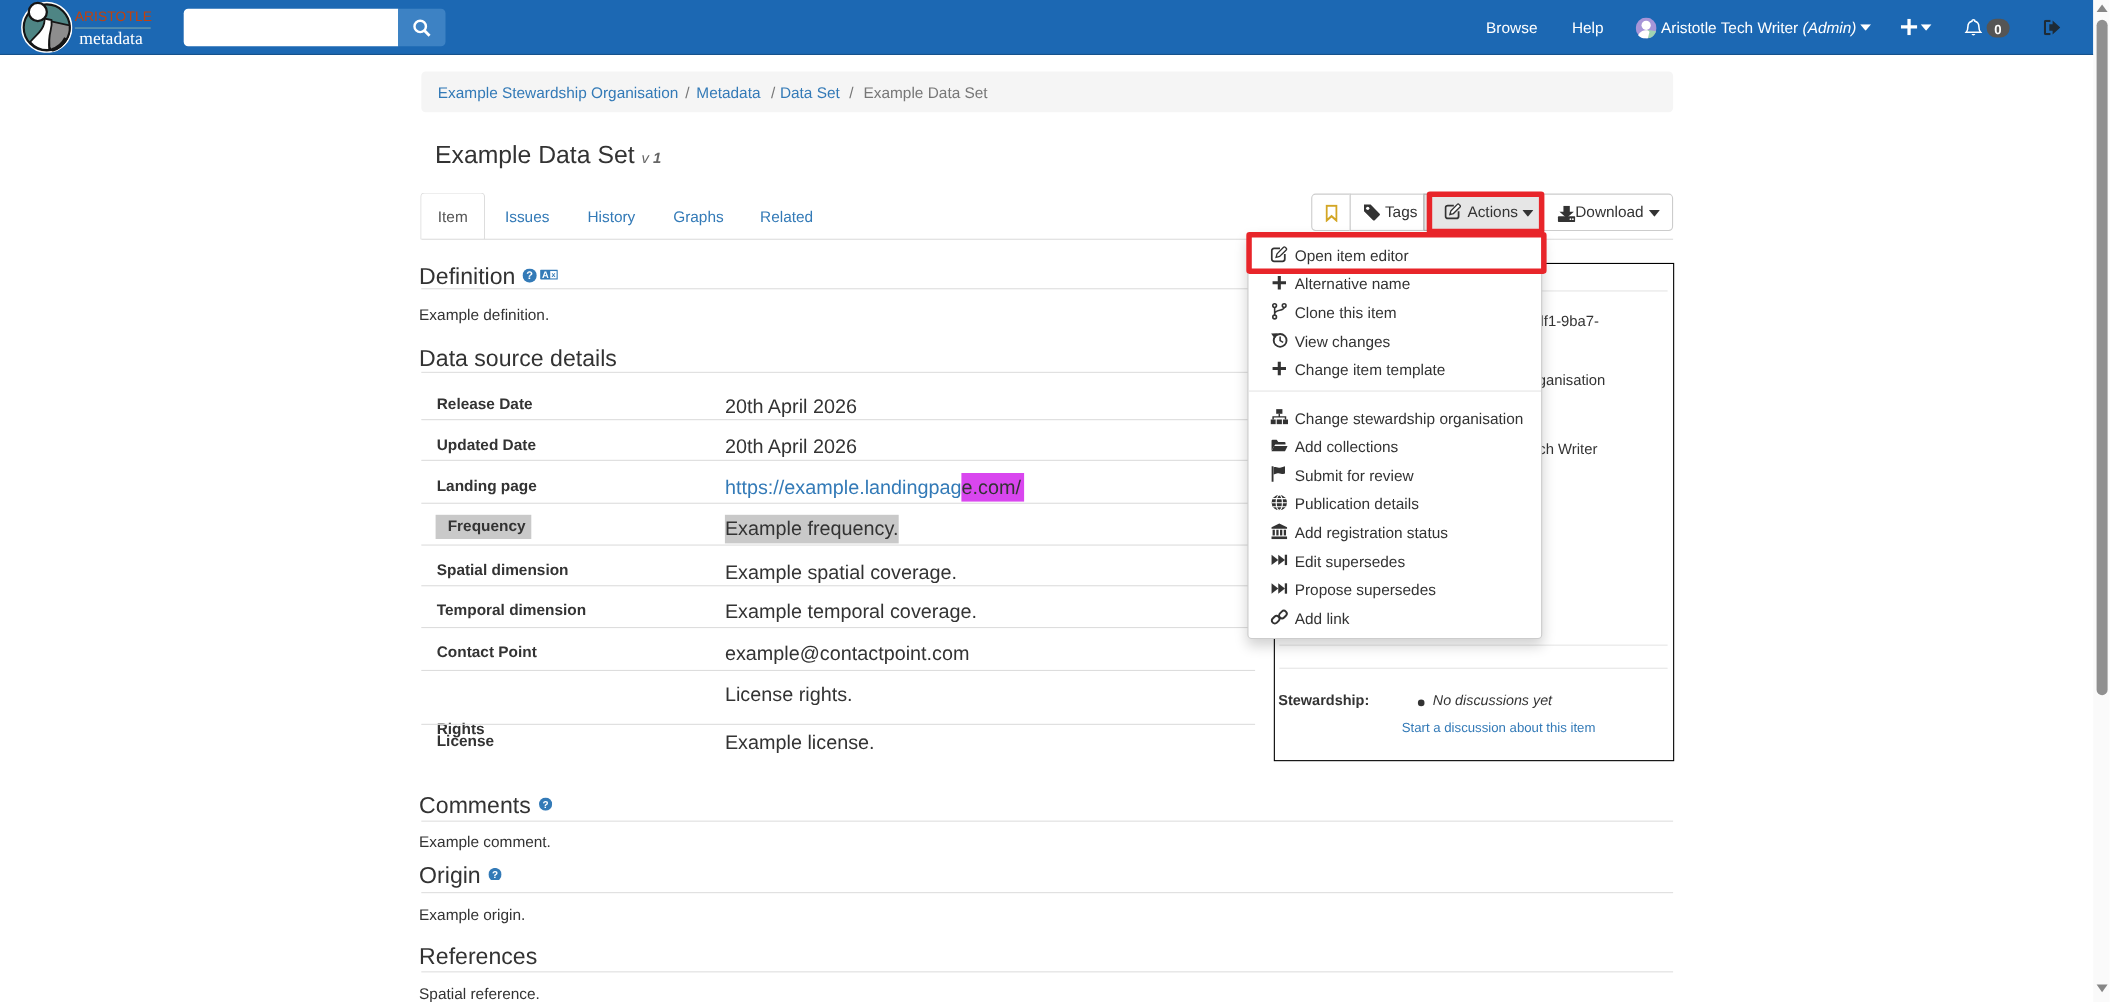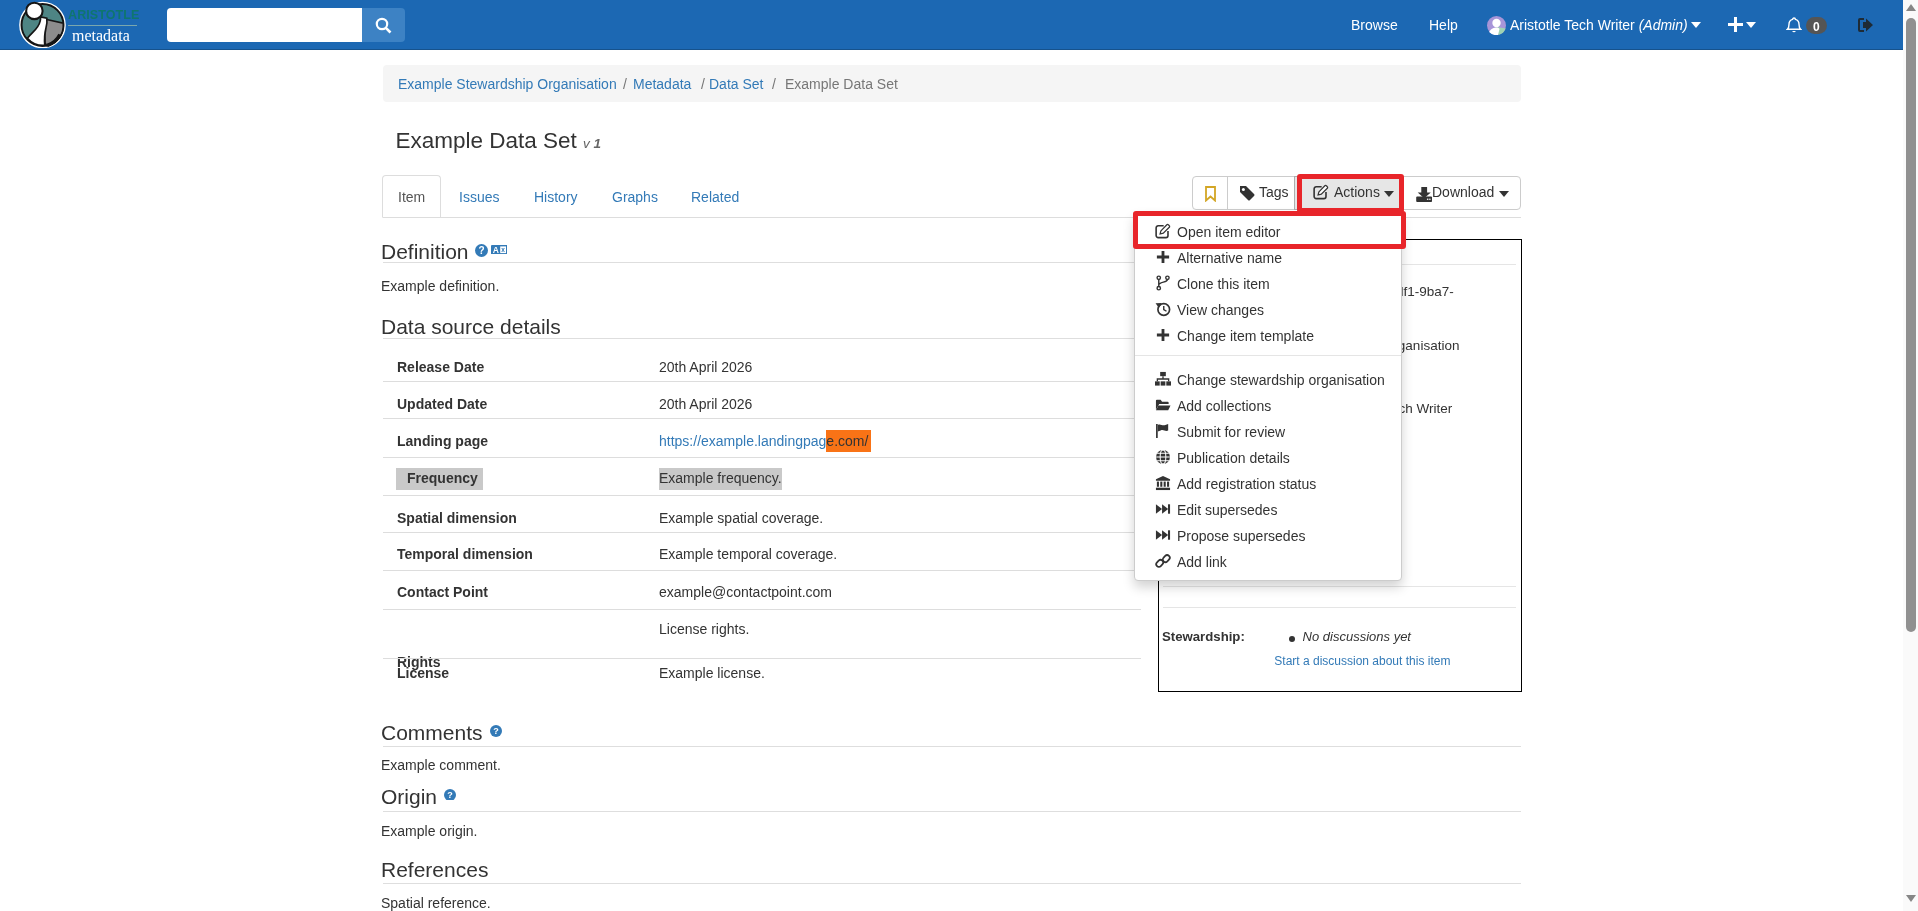--- a/index.html
+++ b/index.html
@@ -4,38 +4,38 @@
 <style>
 * { margin:0; padding:0; box-sizing:border-box; }
 html,body { width:1918px; height:911px; overflow:hidden; }
 body { position:relative; background:#fff; font-family:"Liberation Sans",sans-serif; color:#333; }
 .abs { position:absolute; line-height:1; white-space:nowrap; }
 a { color:#337ab7; text-decoration:none; }
 #navbar { position:absolute; left:0; top:0; width:1903px; height:50px; background:#1c68b3; border-bottom:1px solid #16528c; }
 #sb-col { position:absolute; left:1903px; top:0; width:15px; height:911px; background:#fafafa; }
 #sb-thumb { position:absolute; left:1906px; top:18px; width:10px; height:614px; background:#909090; border-radius:5px; }
 #logo { position:absolute; left:19px; top:1px; width:47px; height:47px; }
-#brand1 { position:absolute; left:68px; top:9px; color:#0f766e; font-size:12.5px; font-weight:bold; letter-spacing:.1px; line-height:1; }
+#brand1 { position:absolute; left:68px; top:9px; color:#c2410c; font-size:12.5px; font-weight:normal; letter-spacing:.1px; line-height:1; }
 #brand-line { position:absolute; left:68px; top:25px; width:69px; height:1px; background:#7aa7ad; }
 #brand2 { position:absolute; left:72px; top:28px; color:#fff; font-size:16px; font-family:"Liberation Serif",serif; line-height:1; }
 #search-in { position:absolute; left:167px; top:8px; width:195px; height:34px; background:#fff; border-radius:4px 0 0 4px; }
 #search-btn { position:absolute; left:362px; top:8px; width:43px; height:34px; background:#3d82c4; border-radius:0 4px 4px 0; }
 .navlink { position:absolute; top:18px; color:#fff; font-size:14px; line-height:1; white-space:nowrap; }
 #breadcrumb { position:absolute; left:383px; top:65px; width:1138px; height:37px; background:#f5f5f5; border-radius:4px; }
 #breadcrumb .t { position:absolute; top:12px; font-size:14px; line-height:1; white-space:nowrap; }
 #tabline { position:absolute; left:383px; top:217px; width:1138px; height:1px; background:#ddd; }
 #tab-item { position:absolute; left:382px; top:175px; width:59px; height:43px; background:#fff; border:1px solid #ddd; border-bottom:1px solid #fff; border-radius:4px 4px 0 0; }
 .tabtxt { position:absolute; top:190px; font-size:14px; line-height:1; }
 .btn { position:absolute; top:176px; height:34px; background:#fff; border:1px solid #ccc; }
 .h2 { position:absolute; font-size:21px; line-height:1; color:#333; white-space:nowrap; }
 .hr { position:absolute; left:383px; width:1138px; height:1px; background:#dedede; }
 .b14 { position:absolute; font-size:14px; line-height:1; color:#333; white-space:nowrap; }
 .rowline { position:absolute; left:383px; width:758px; height:1px; background:#ddd; }
 .tlabel { position:absolute; left:397px; font-size:14px; font-weight:bold; line-height:1; color:#333; white-space:nowrap; }
-.tval { position:absolute; left:659px; font-size:14px; line-height:1; color:#333; white-space:nowrap; }
+.tval { position:absolute; left:659px; font-size:18px; line-height:1; color:#333; white-space:nowrap; }
 #panel { position:absolute; left:1158px; top:239px; width:364px; height:453px; border:1px solid #000; background:#fff; }
 .phr { position:absolute; height:1px; background:#e5e5e5; }
 .sb13 { position:absolute; font-size:13.5px; line-height:1; color:#333; white-space:nowrap; }
 #menu { position:absolute; left:1134px; top:212px; width:268px; height:369px; background:#fff; border:1px solid #ccc; border-radius:4px; box-shadow:0 6px 12px rgba(0,0,0,.18); }
 .mi { position:absolute; left:1177px; font-size:14px; line-height:1; color:#333; white-space:nowrap; }
 .mic { position:absolute; left:1155px; width:16px; height:16px; }
 #mdivider { position:absolute; left:1135px; top:355px; width:266px; height:1px; background:#e5e5e5; }
 #red1 { position:absolute; left:1297px; top:174px; width:106.5px; height:38.5px; border:5px solid #e8252a; border-radius:3px; }
 #red2 { position:absolute; left:1133px; top:211px; width:273px; height:37.5px; border:5px solid #e8252a; border-radius:3px; }
 </style>
@@ -154,21 +154,21 @@
 <div class="h2" style="left:381px;top:315.7px">Data source details</div>
 <div class="hr" style="top:338px"></div>
 
 <div class="tlabel" style="top:360px">Release Date</div>
 <div class="tval" style="top:360px">20th April 2026</div>
 <div class="rowline" style="top:381px"></div>
 <div class="tlabel" style="top:396.9px">Updated Date</div>
 <div class="tval" style="top:396.9px">20th April 2026</div>
 <div class="rowline" style="top:418px"></div>
 <div class="tlabel" style="top:433.9px">Landing page</div>
-<div class="tval" style="top:433.9px"><a href="#f">https://example.landingpag</a><span style="background:#f97316;color:#333;padding:3px 3px 3px 0;margin:-3px 0">e.com/</span></div>
+<div class="tval" style="top:433.9px"><a href="#f">https://example.landingpag</a><span style="background:#d946ef;color:#333;padding:3px 3px 3px 0;margin:-3px 0">e.com/</span></div>
 <div class="rowline" style="top:457px"></div>
 <div class="tlabel" style="top:471.4px"><span style="background:#c9c9c9;padding:2px 5px 4px 11px;margin:-2px -5px -4px -1px">Frequency</span></div>
 <div class="tval" style="top:471.4px"><span style="background:#c9c9c9;padding:2px 0 4px 0;margin:-2px 0 -4px 0">Example frequency.</span></div>
 <div class="rowline" style="top:495px"></div>
 <div class="tlabel" style="top:510.5px">Spatial dimension</div>
 <div class="tval" style="top:510.5px">Example spatial coverage.</div>
 <div class="rowline" style="top:532px"></div>
 <div class="tlabel" style="top:547.4px">Temporal dimension</div>
 <div class="tval" style="top:547.4px">Example temporal coverage.</div>
 <div class="rowline" style="top:569.5px"></div>

